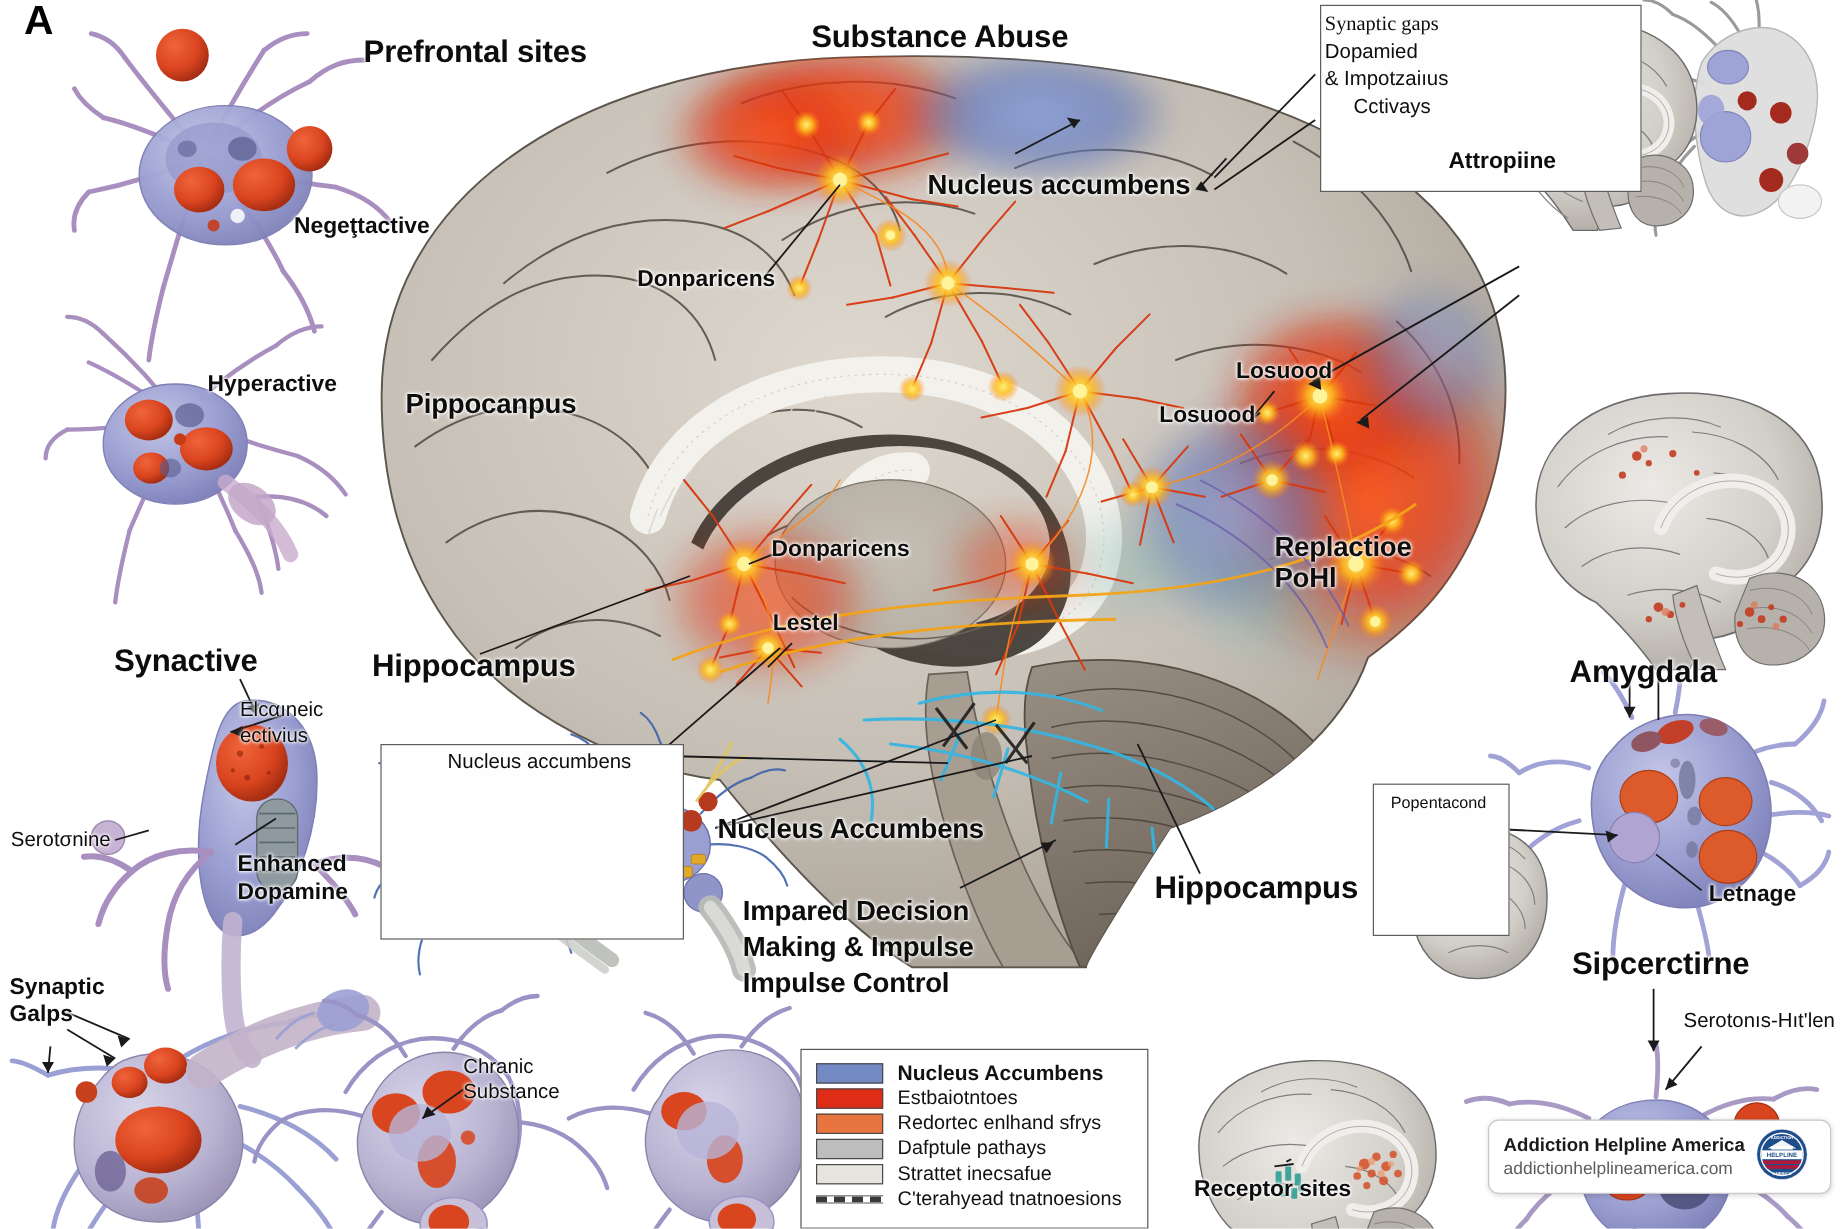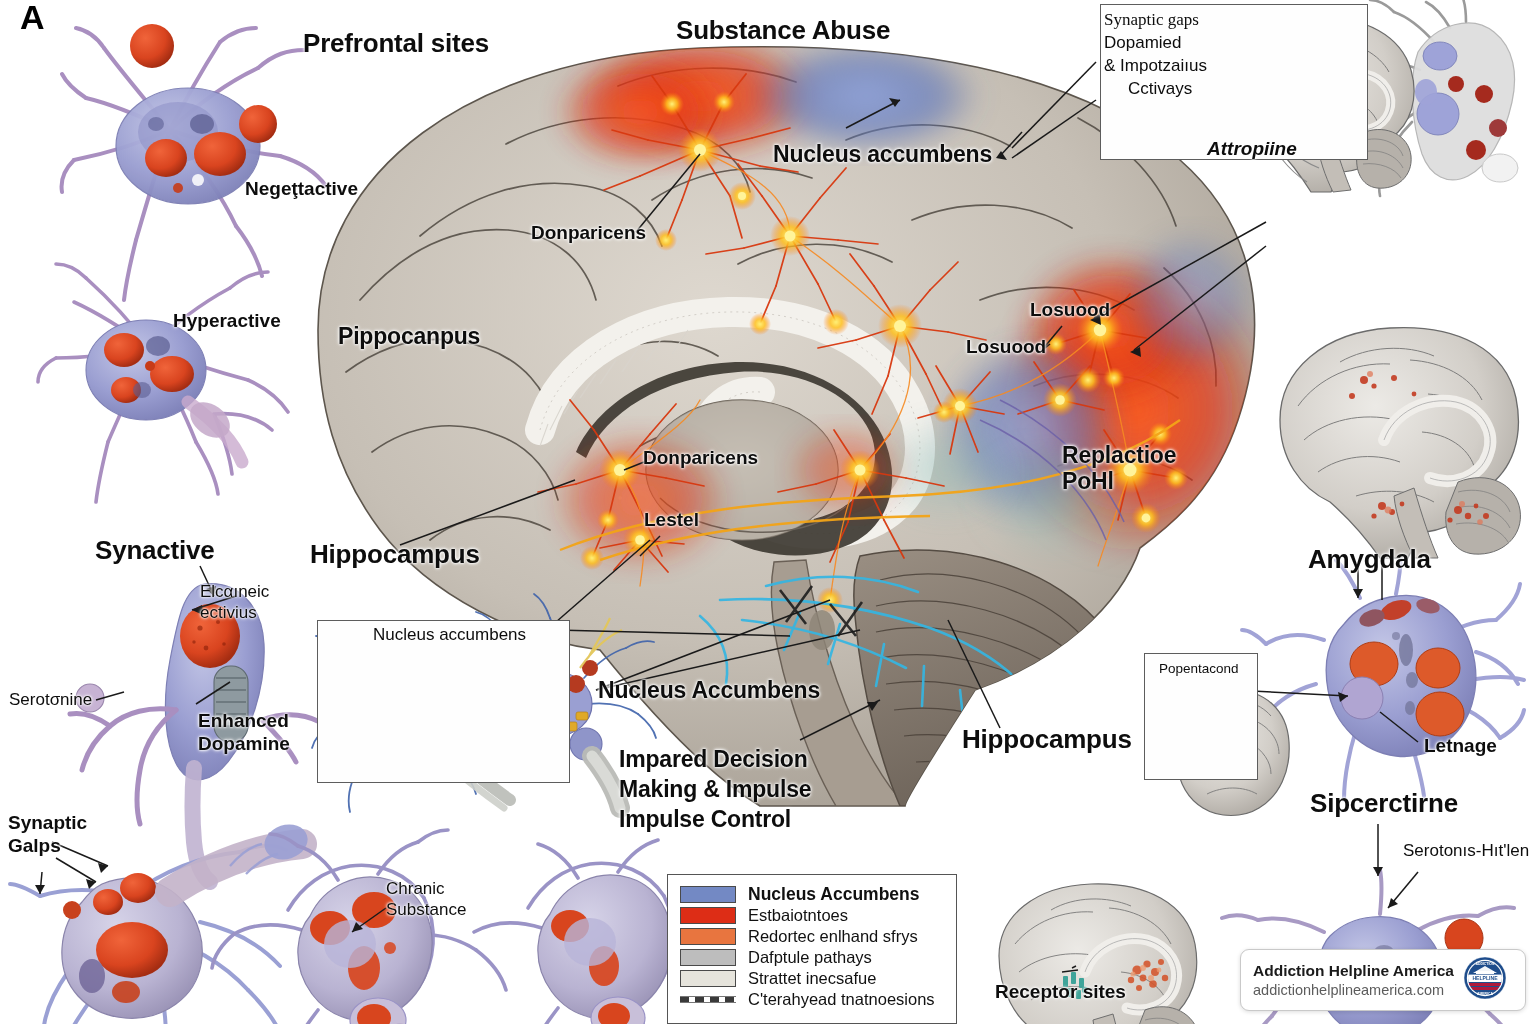--- a/index.html
+++ b/index.html
@@ -916,21 +916,21 @@
   <div class="lbl lbl-sm" style="left:386px;top:879px;line-height:1.22;">Chranic
 Substance</div>
   <div class="lbl lbl-md" style="left:1424px;top:735px;">Letnage</div>
   <div class="lbl lbl-sm" style="left:1403px;top:841px;">Serotonıs-Hıt'len</div>
 
   <div class="inset" style="left:1100px;top:4px;width:268px;height:156px;"></div>
   <div class="lbl lbl-sm" style="left:1104px;top:10px;font-family:Liberation Serif, serif;">Synaptic gaps</div>
   <div class="lbl lbl-sm" style="left:1104px;top:33px;text-align:center;">Dopamied</div>
   <div class="lbl lbl-sm" style="left:1104px;top:56px;">&amp; Impotzaiıus</div>
   <div class="lbl lbl-sm" style="left:1080px;top:79px;margin-left:48px;">Cctivays</div>
-  <div class="lbl lbl-md" style="left:1207px;top:138px;font-style:italic;">Attropiine</div>
+  <div class="lbl lbl-md" style="left:1207px;top:124px;">Attropiine</div>
 
   <div class="inset" style="left:317px;top:620px;width:253px;height:163px;"></div>
   <div class="lbl lbl-sm" style="left:373px;top:625px;">Nucleus accumbens</div>
 
   <div class="inset" style="left:1144px;top:653px;width:114px;height:127px;"></div>
   <div class="lbl lbl-tiny" style="left:1159px;top:661px;">Popentacond</div>
 
   <div class="lbl lbl-md" style="left:995px;top:981px;">Receptor sites</div>
 
   <div id="legend" style="left:667px;top:874px;width:290px;height:150px;">
@@ -953,21 +953,21 @@
     <div class="leg-row">
       <span class="leg-sw" style="background: rgb(230, 228, 220);"></span>
       <span class="leg-tx">Strattet inecsafue</span>
     </div>
     <div class="leg-row">
       <span class="leg-sw dash" style="background: repeating-linear-gradient(90deg, rgb(58, 58, 58) 0px, rgb(58, 58, 58) 9px, rgb(255, 255, 255) 9px, rgb(255, 255, 255) 15px);"></span>
       <span class="leg-tx">C'terahyead tnatnoesions</span>
     </div>
   </div>
 
-  <div id="brand" style="left:1240px;top:933px;width:286px;height:62px;margin-top:16px;">
+  <div id="brand" style="left:1240px;top:933px;width:286px;height:62px;">
     <div class="btxt">
       <div class="bname">Addiction Helpline America</div>
       <div class="burl">addictionhelplineamerica.com</div>
     </div>
     <div class="bseal">
       <svg width="44" height="44" viewBox="0 0 44 44">
         <defs>
           <clipPath id="sealClip">
               <circle cx="22" cy="22" r="17"></circle>
             </clipPath>

